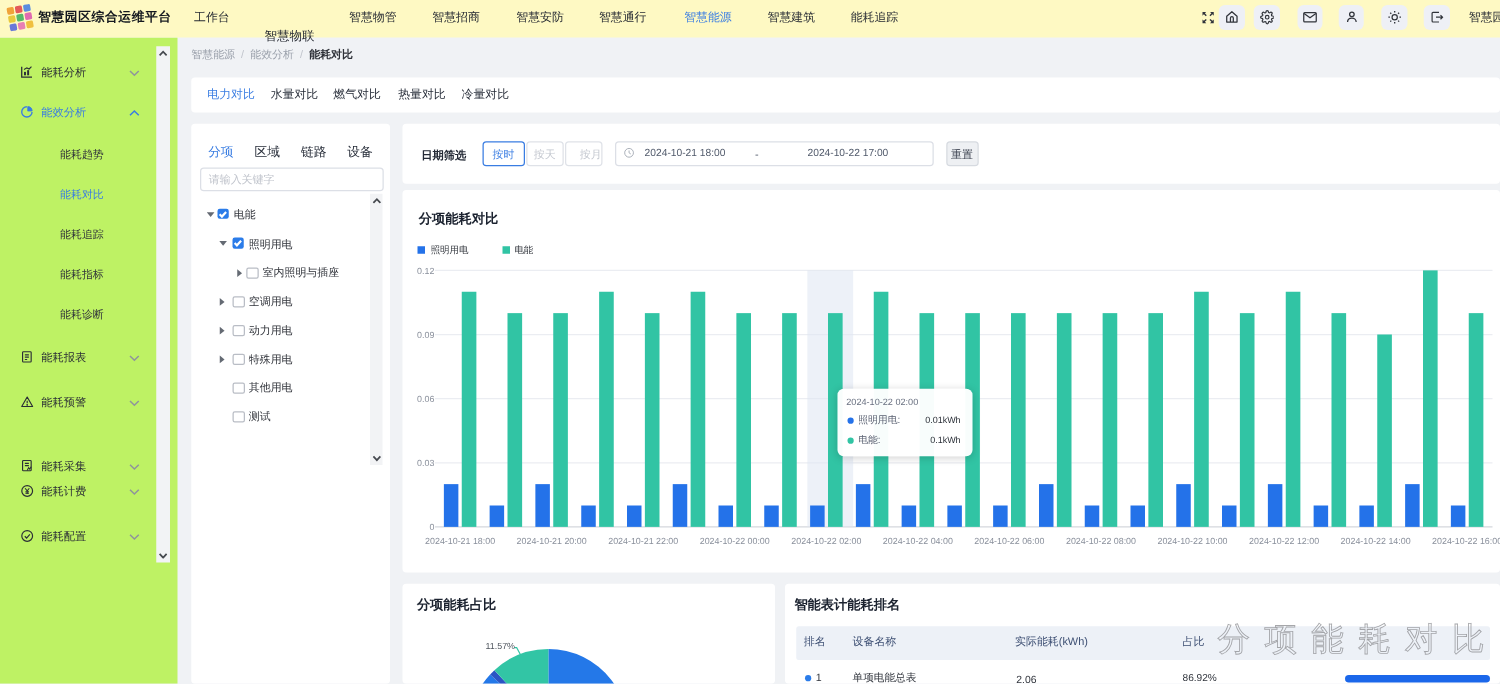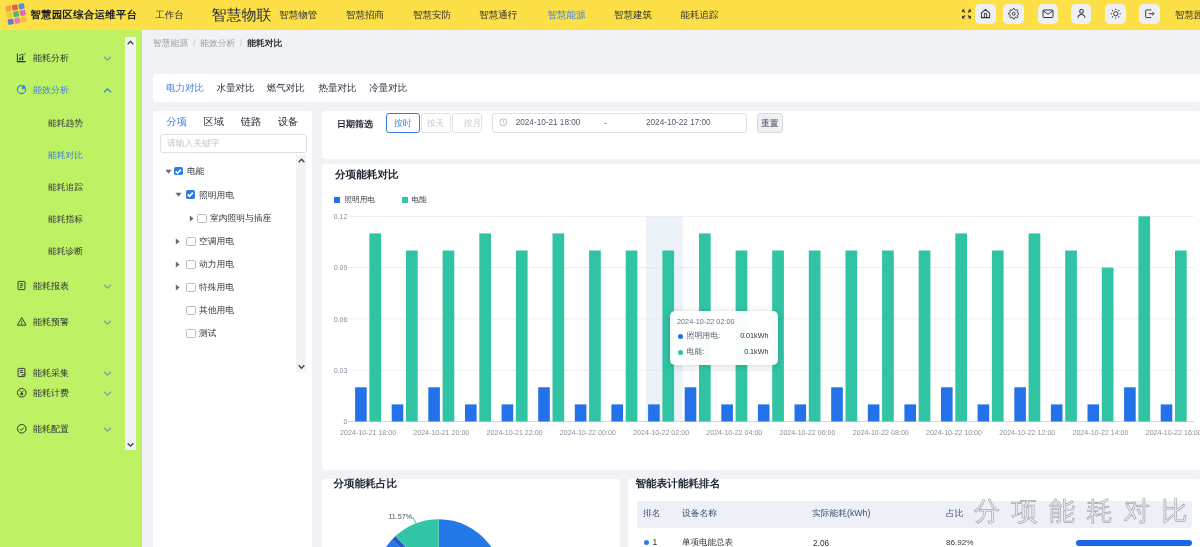--- a/index.html
+++ b/index.html
@@ -1,36 +1,36 @@
 <!DOCTYPE html>
 <html><head><meta charset="utf-8">
 <style>
 * { margin:0; padding:0; }
 html,body { width:1200px; height:547px; overflow:hidden; }
 body { font-family:"Liberation Sans",sans-serif; background:#f0f2f5; position:relative;
        -webkit-font-smoothing:antialiased; }
-.card { position:absolute; background:#fff; border-radius:3px;margin-top:12px; }
+.card { position:absolute; background:#fff; border-radius:3px; }
 </style></head>
 <body>
 
-<div style="position:absolute;left:0;top:0;width:1200px;height:29.5px;background:#fde047;z-index:5">
+<div style="position:absolute;left:0;top:0;width:1200px;height:29.5px;background:#fef9c3;z-index:5">
 <svg width="24" height="24" viewBox="-2.5 -2.5 23 23" style="position:absolute;left:4px;top:2px;transform:rotate(-10deg)">
       <rect x="0.0" y="0.0" width="5.4" height="5.4" rx="1.2" fill="#f0a33a"></rect>
       <rect x="6.4" y="0.0" width="5.4" height="5.4" rx="1.2" fill="#e45a5a"></rect>
       <rect x="12.8" y="0.0" width="5.4" height="5.4" rx="1.2" fill="#5a8de0"></rect>
       <rect x="0.0" y="6.4" width="5.4" height="5.4" rx="1.2" fill="#e8c93e"></rect>
       <rect x="6.4" y="6.4" width="5.4" height="5.4" rx="1.2" fill="#54b86a"></rect>
       <rect x="12.8" y="6.4" width="5.4" height="5.4" rx="1.2" fill="#e06ab0"></rect>
       <rect x="0.0" y="12.8" width="5.4" height="5.4" rx="1.2" fill="#6a78d8"></rect>
       <rect x="6.4" y="12.8" width="5.4" height="5.4" rx="1.2" fill="#e87fb4"></rect>
       <rect x="12.8" y="12.8" width="5.4" height="5.4" rx="1.2" fill="#f0c040"></rect>
     </svg>
 <div style="position:absolute;left:30.5px;top:0;height:29px;line-height:29px;font-size:10.2px;font-weight:700;letter-spacing:0.5px;color:#14181f">智慧园区综合运维平台</div>
 <div style="position:absolute;left:155.3px;top:0;height:29px;line-height:29px;font-size:9.5px;color:#272b33">工作台</div>
-    <div style="position:absolute;left:211.6px;top:0;height:29px;line-height:29px;font-size:15px;color:#272b33">智慧物联</div>
+    <div style="position:absolute;left:211.6px;top:15px;height:29px;line-height:29px;font-size:10px;color:#272b33">智慧物联</div>
     <div style="position:absolute;left:279.3px;top:0;height:29px;line-height:29px;font-size:9.5px;color:#272b33">智慧物管</div>
     <div style="position:absolute;left:345.9px;top:0;height:29px;line-height:29px;font-size:9.5px;color:#272b33">智慧招商</div>
     <div style="position:absolute;left:413.1px;top:0;height:29px;line-height:29px;font-size:9.5px;color:#272b33">智慧安防</div>
     <div style="position:absolute;left:479.2px;top:0;height:29px;line-height:29px;font-size:9.5px;color:#272b33">智慧通行</div>
     <div style="position:absolute;left:547.4px;top:0;height:29px;line-height:29px;font-size:9.5px;color:#3a7de2">智慧能源</div>
     <div style="position:absolute;left:614px;top:0;height:29px;line-height:29px;font-size:9.5px;color:#272b33">智慧建筑</div>
     <div style="position:absolute;left:680.6px;top:0;height:29px;line-height:29px;font-size:9.5px;color:#272b33">能耗追踪</div>
 <div style="position:absolute;left:959.5px;top:8px">
       <svg style="display:block" width="13" height="12" viewBox="0 0 24 24" fill="#31343b">
         <path d="M3 3 h6 l-2.2 2.2 3 3 -1.6 1.6 -3-3 L3 9 Z"></path>

